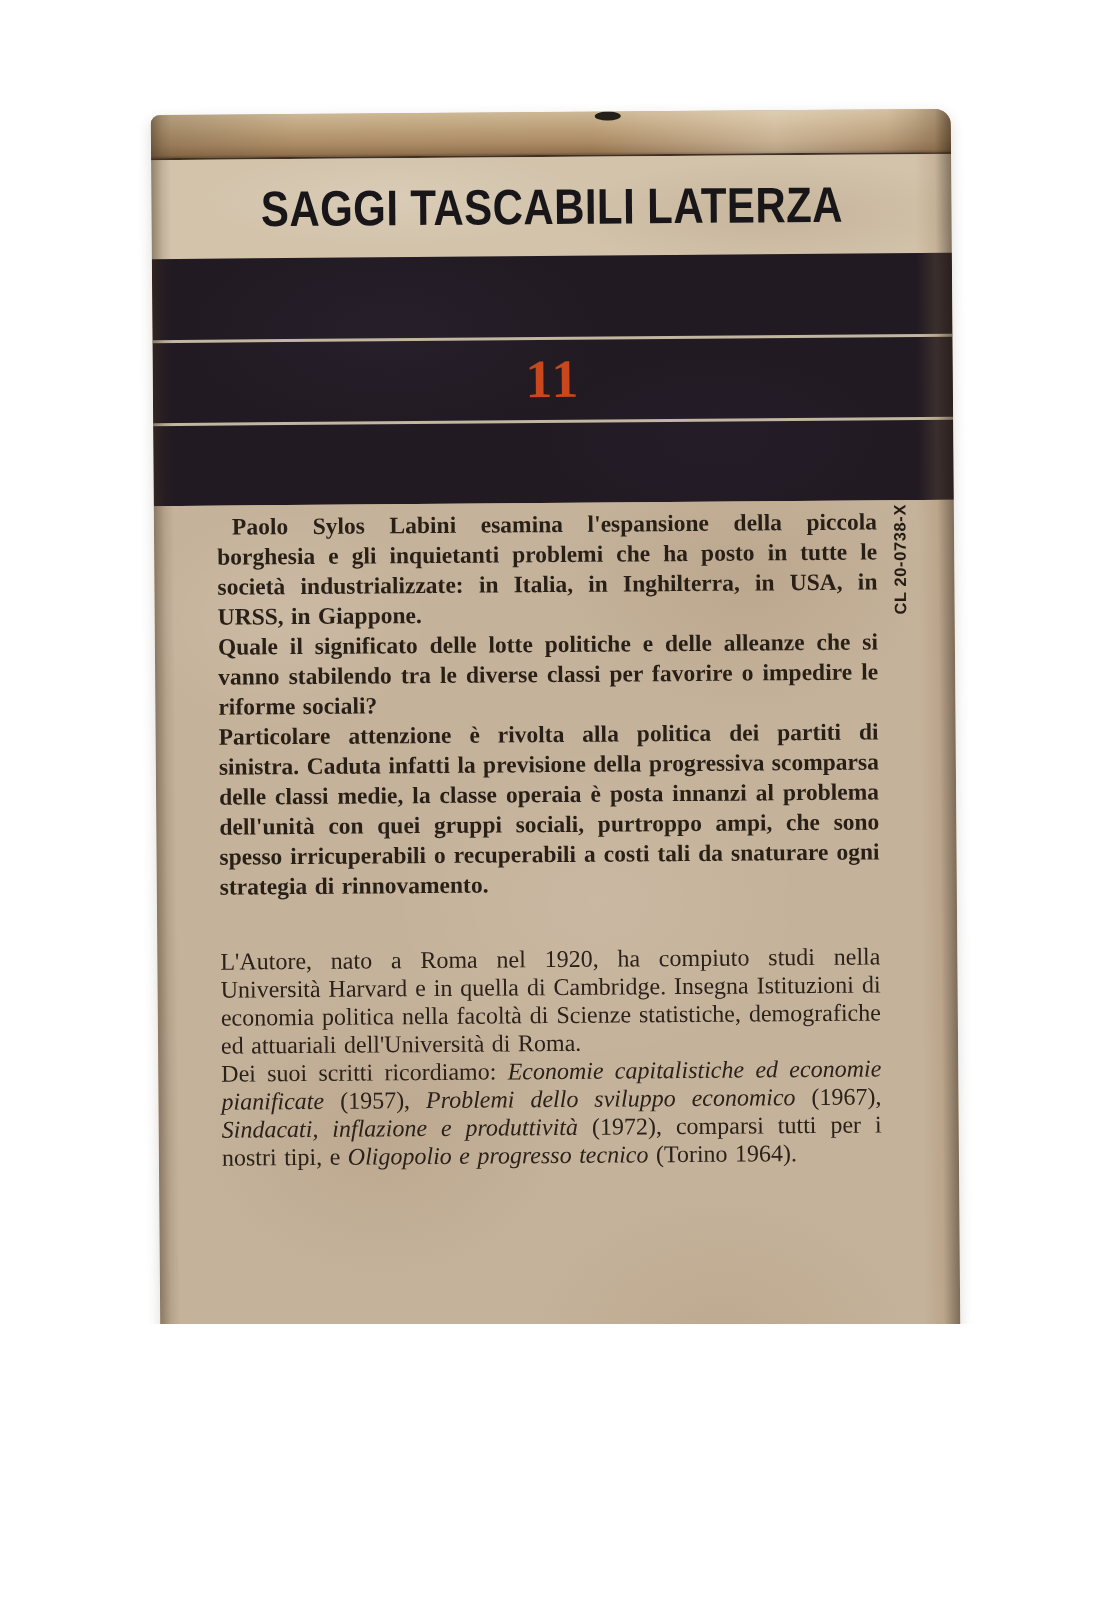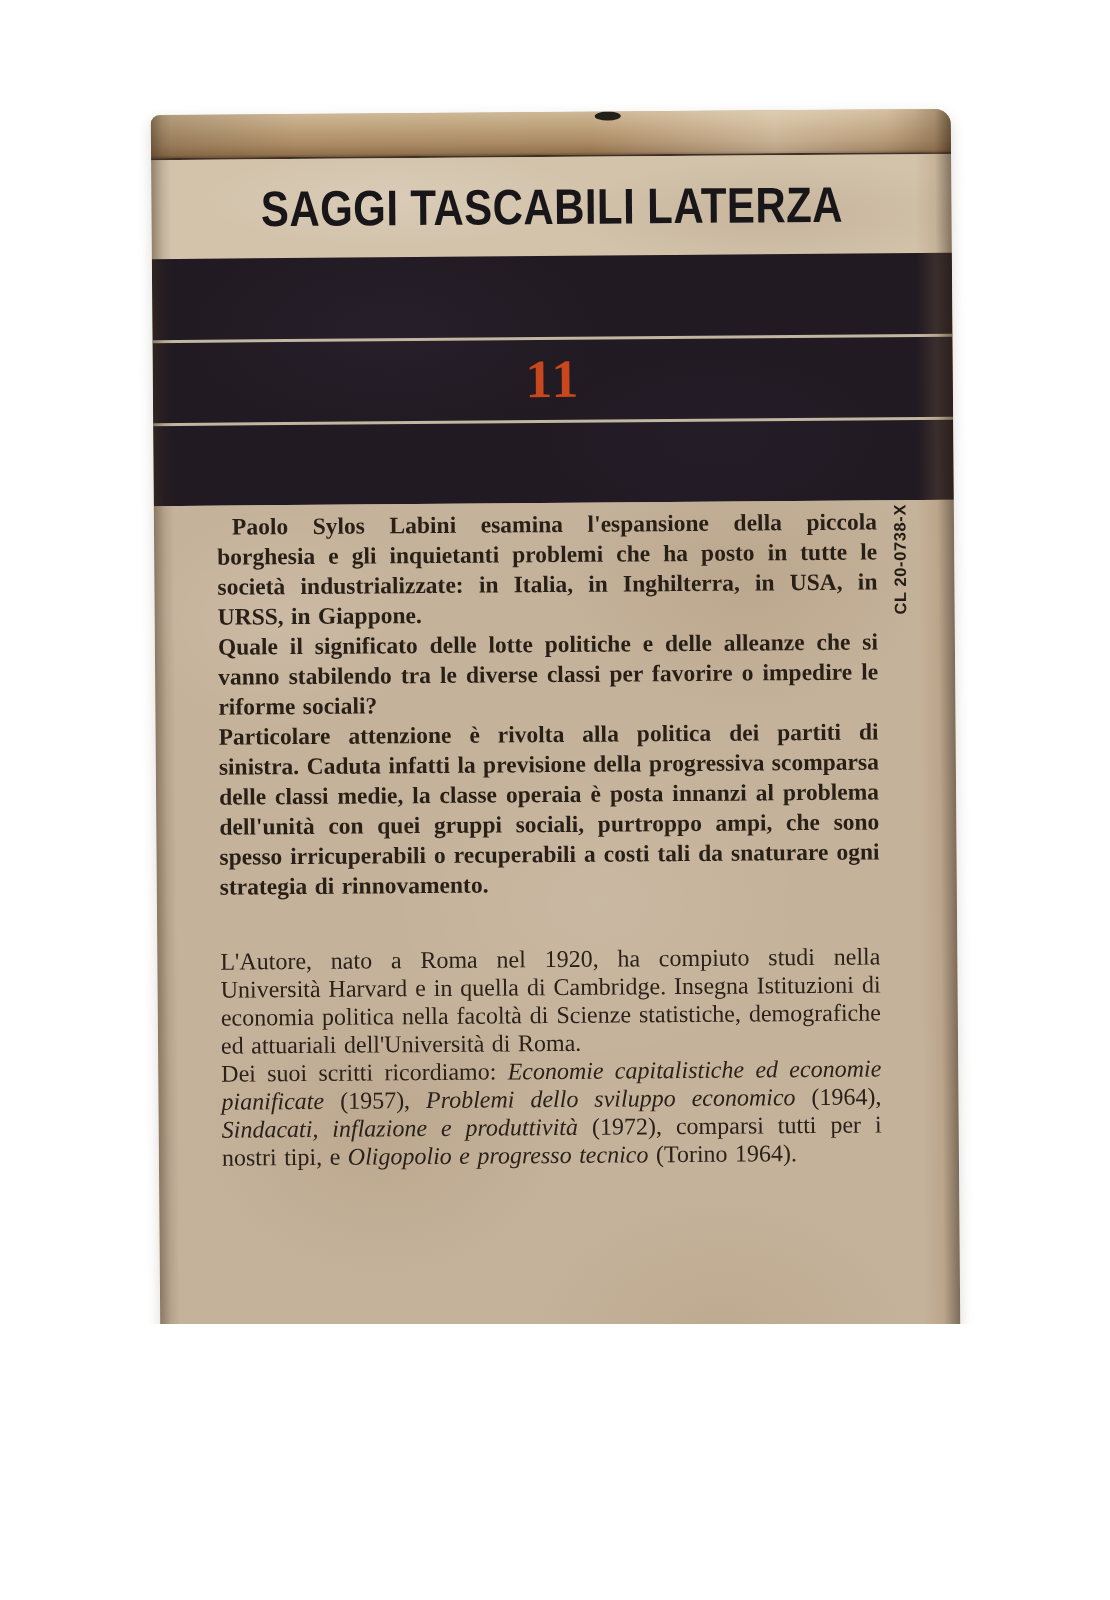--- a/index.html
+++ b/index.html
@@ -139,21 +139,21 @@
       <div class="blurb">
         <p class="indent">Paolo Sylos Labini esamina l'espansione della piccola borghesia e gli inquietanti problemi che ha posto in tutte le società industrializzate: in Italia, in Inghilterra, in USA, in URSS, in Giappone.</p>
         <p>Quale il significato delle lotte politiche e delle alleanze che si vanno stabilendo tra le diverse classi per favorire o impedire le riforme sociali?</p>
         <p>Particolare attenzione è rivolta alla politica dei partiti di sinistra. Caduta infatti la previsione della progressiva scomparsa delle classi medie, la classe operaia è posta innanzi al problema dell'unità con quei gruppi sociali, purtroppo ampi, che sono spesso irricuperabili o recuperabili a costi tali da snaturare ogni strategia di rinnovamento.</p>
       </div>
 
       <div class="catalog">CL 20-0738-X</div>
 
       <div class="bio">
         <p>L'Autore, nato a Roma nel 1920, ha compiuto studi nella Università Harvard e in quella di Cambridge. Insegna Istituzioni di economia politica nella facoltà di Scienze statistiche, demografiche ed attuariali dell'Università di Roma.</p>
-        <p><span>Dei suoi scritti ricordiamo: </span><em>Economie capitalistiche ed economie pianificate</em><span> (1957), </span><em>Problemi dello sviluppo economico</em><span> (1964), </span><em>Sindacati, inflazione e produttività</em><span> (1972), comparsi tutti per i nostri tipi, e </span><em>Oligopolio e progresso tecnico</em><span> (Torino 1964).</span></p>
+        <p><span>Dei suoi scritti ricordiamo: </span><em>Economie capitalistiche ed economie pianificate</em><span> (1957), </span><em>Problemi dello sviluppo economico</em><span> (1967), </span><em>Sindacati, inflazione e produttività</em><span> (1972), comparsi tutti per i nostri tipi, e </span><em>Oligopolio e progresso tecnico</em><span> (Torino 1964).</span></p>
       </div>
 
       <div class="price">
         <span class="price-label">lire</span><span class="price-amount">1500</span><span class="price-code">(1415)</span>
       </div>
 
     </div>
 
     <div class="shade-left"></div>
     <div class="shade-right"></div>

